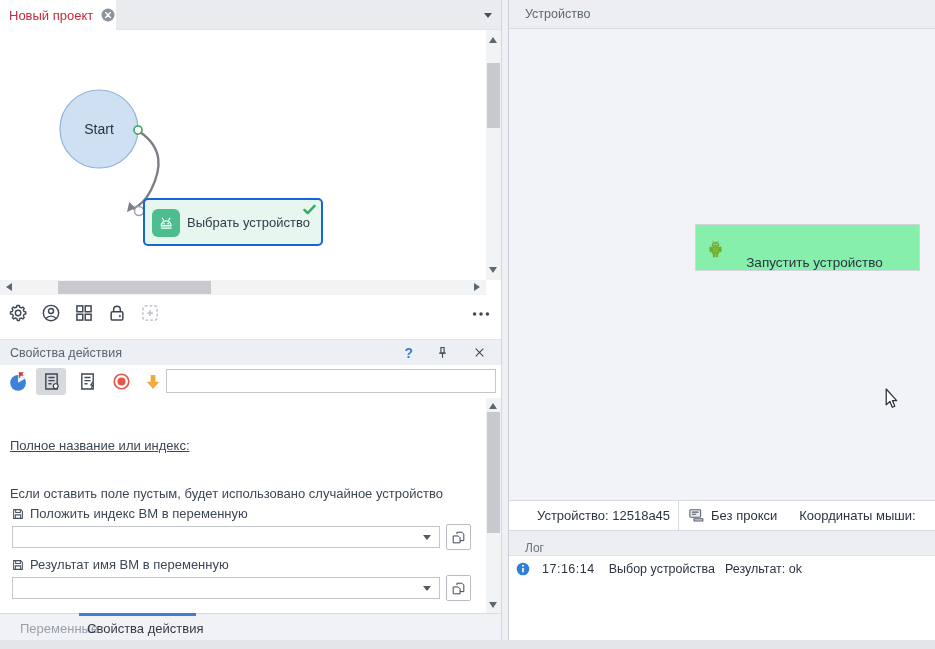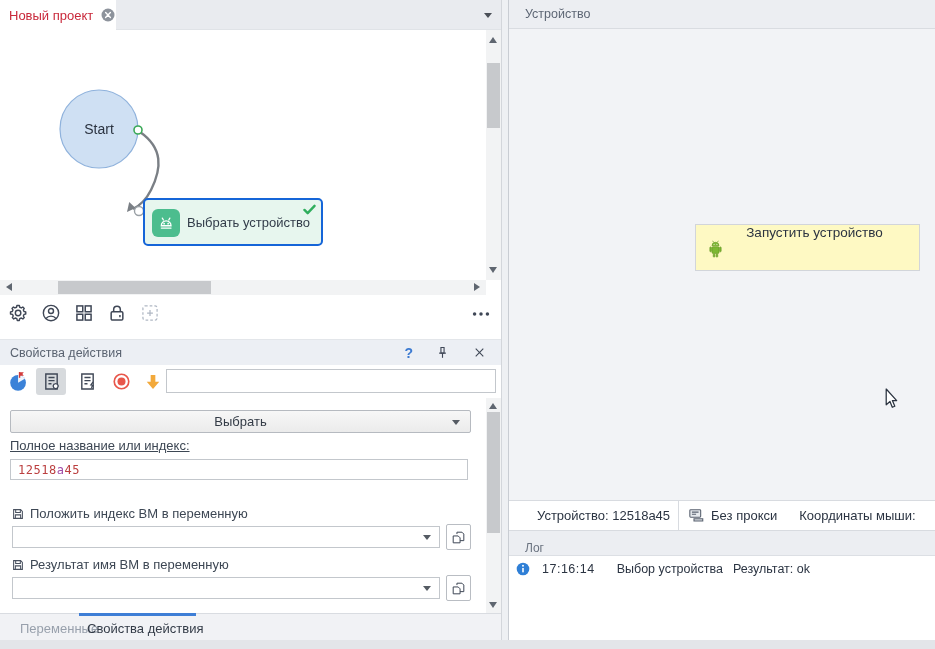--- a/index.html
+++ b/index.html
@@ -66,35 +66,35 @@
   .bt-variables{left:20px;color:#98a0ac}
   .bt-props{left:87px;color:#333b47}
 
   
   .splitter{position:absolute;left:501px;top:0;width:8px;height:640px;background:#eef0f3;border-left:1px solid #d3d6db;border-right:1px solid #c9cdd3}
 
   
   .right{position:absolute;left:509px;top:0;width:426px;height:640px;background:#f2f3f6}
   .panel-header{height:29px;background:#eceef2;border-bottom:1px solid #d9dce1;display:flex;align-items:center;padding-left:16px;color:#5d6674;font-size:12.5px}
   .device-body{position:absolute;left:0;top:29px;width:426px;height:471px;background:#f2f3f6}
-  .launch-btn{position:absolute;left:186px;top:195px;width:225px;height:47px;background:#fef9c3;border:1px solid #d2d5da;display:flex;align-items:flex-start;justify-content:center}
+  .launch-btn{position:absolute;left:186px;top:195px;width:225px;height:47px;background:#86efac;border:1px solid #d2d5da;display:flex;align-items:flex-end;justify-content:center}
   .launch-btn svg{position:absolute;left:11px;top:14px}
   .launch-label{font-size:13.5px;color:#2b3340;margin-left:14px}
   .mouse-cursor{position:absolute;left:376px;top:359px}
 
   .status-bar{position:absolute;left:0;top:500px;width:426px;height:31px;background:#fff;border-top:1px solid #d8dbe0;border-bottom:1px solid #d8dbe0;display:flex;align-items:center;padding-left:28px;font-size:13px;color:#2b3442}
   .sb-sep{width:1px;height:30px;background:#d8dbe0;margin:0 9px 0 8px}
   .sb-proxy{display:flex;align-items:center;gap:6px}
   .sb-mouse{margin-left:22px}
 
   .log-header{position:absolute;left:0;top:531px;width:426px;height:25px;background:#eceef2;border-bottom:1px solid #dcdfe4;display:flex;align-items:flex-end;padding-left:16px;color:#6b7380;font-size:12px}
   .log-body{position:absolute;left:0;top:556px;width:426px;height:84px;background:#fff}
   .log-entry{display:flex;align-items:center;padding:6px 0 0 7px;font-size:12.5px;color:#2b3442}
   .log-time{margin-left:12px;letter-spacing:0.5px}
-  .log-action{margin-left:22px}
+  .log-action{margin-left:14px}
   .log-result{margin-left:10px}
 
   .bottom-strip{position:absolute;left:0;top:640px;width:935px;height:9px;background:#e3e5e9}
 </style>
 </head>
 <body>
 
 <div class="app">
 
   <div class="left">
@@ -270,31 +270,25 @@
         <span class="pt-btn" style="width:26px">
           <svg width="20" height="20" viewBox="0 0 24 24">
               <path d="M9.2 3.5h5.6v8.2h4.7L12 20.5 4.5 11.7h4.7z" fill="#f2a93b"></path>
             </svg>
         </span>
       </div>
       <input class="pt-input" type="text" value="" style="">
     </div>
 
     <div class="props-body">
-      <div class="select-btn">
-        <span>Выбрать</span>
-        <span class="select-caret"></span>
-      </div>
 
       <div class="dev-label">Полное название или индекс:</div>
 
-      <div class="dev-input">
-        <span><span class="tk-n">1</span><span class="tk-n">2</span><span class="tk-n">5</span><span class="tk-n">1</span><span class="tk-n">8</span><span class="tk-a">a</span><span class="tk-n">4</span><span class="tk-n">5</span></span>
-      </div>
-
+
+      <div class="hint">Если оставить поле пустым, будет использовано случайное устройство</div>
 
       <div class="var-label" style="top:108px">
         <svg width="14" height="14" viewBox="0 0 24 24">
             <g fill="none" stroke="currentColor" stroke-width="1.8">
               <path d="M4.5 4.5h12l3 3v12h-15z"></path>
               <path d="M8 4.5v5h8v-5"></path>
               <path d="M7.5 19.5v-6h9v6"></path>
             </g>
           </svg>
         <span>Положить индекс ВМ в переменную</span>

